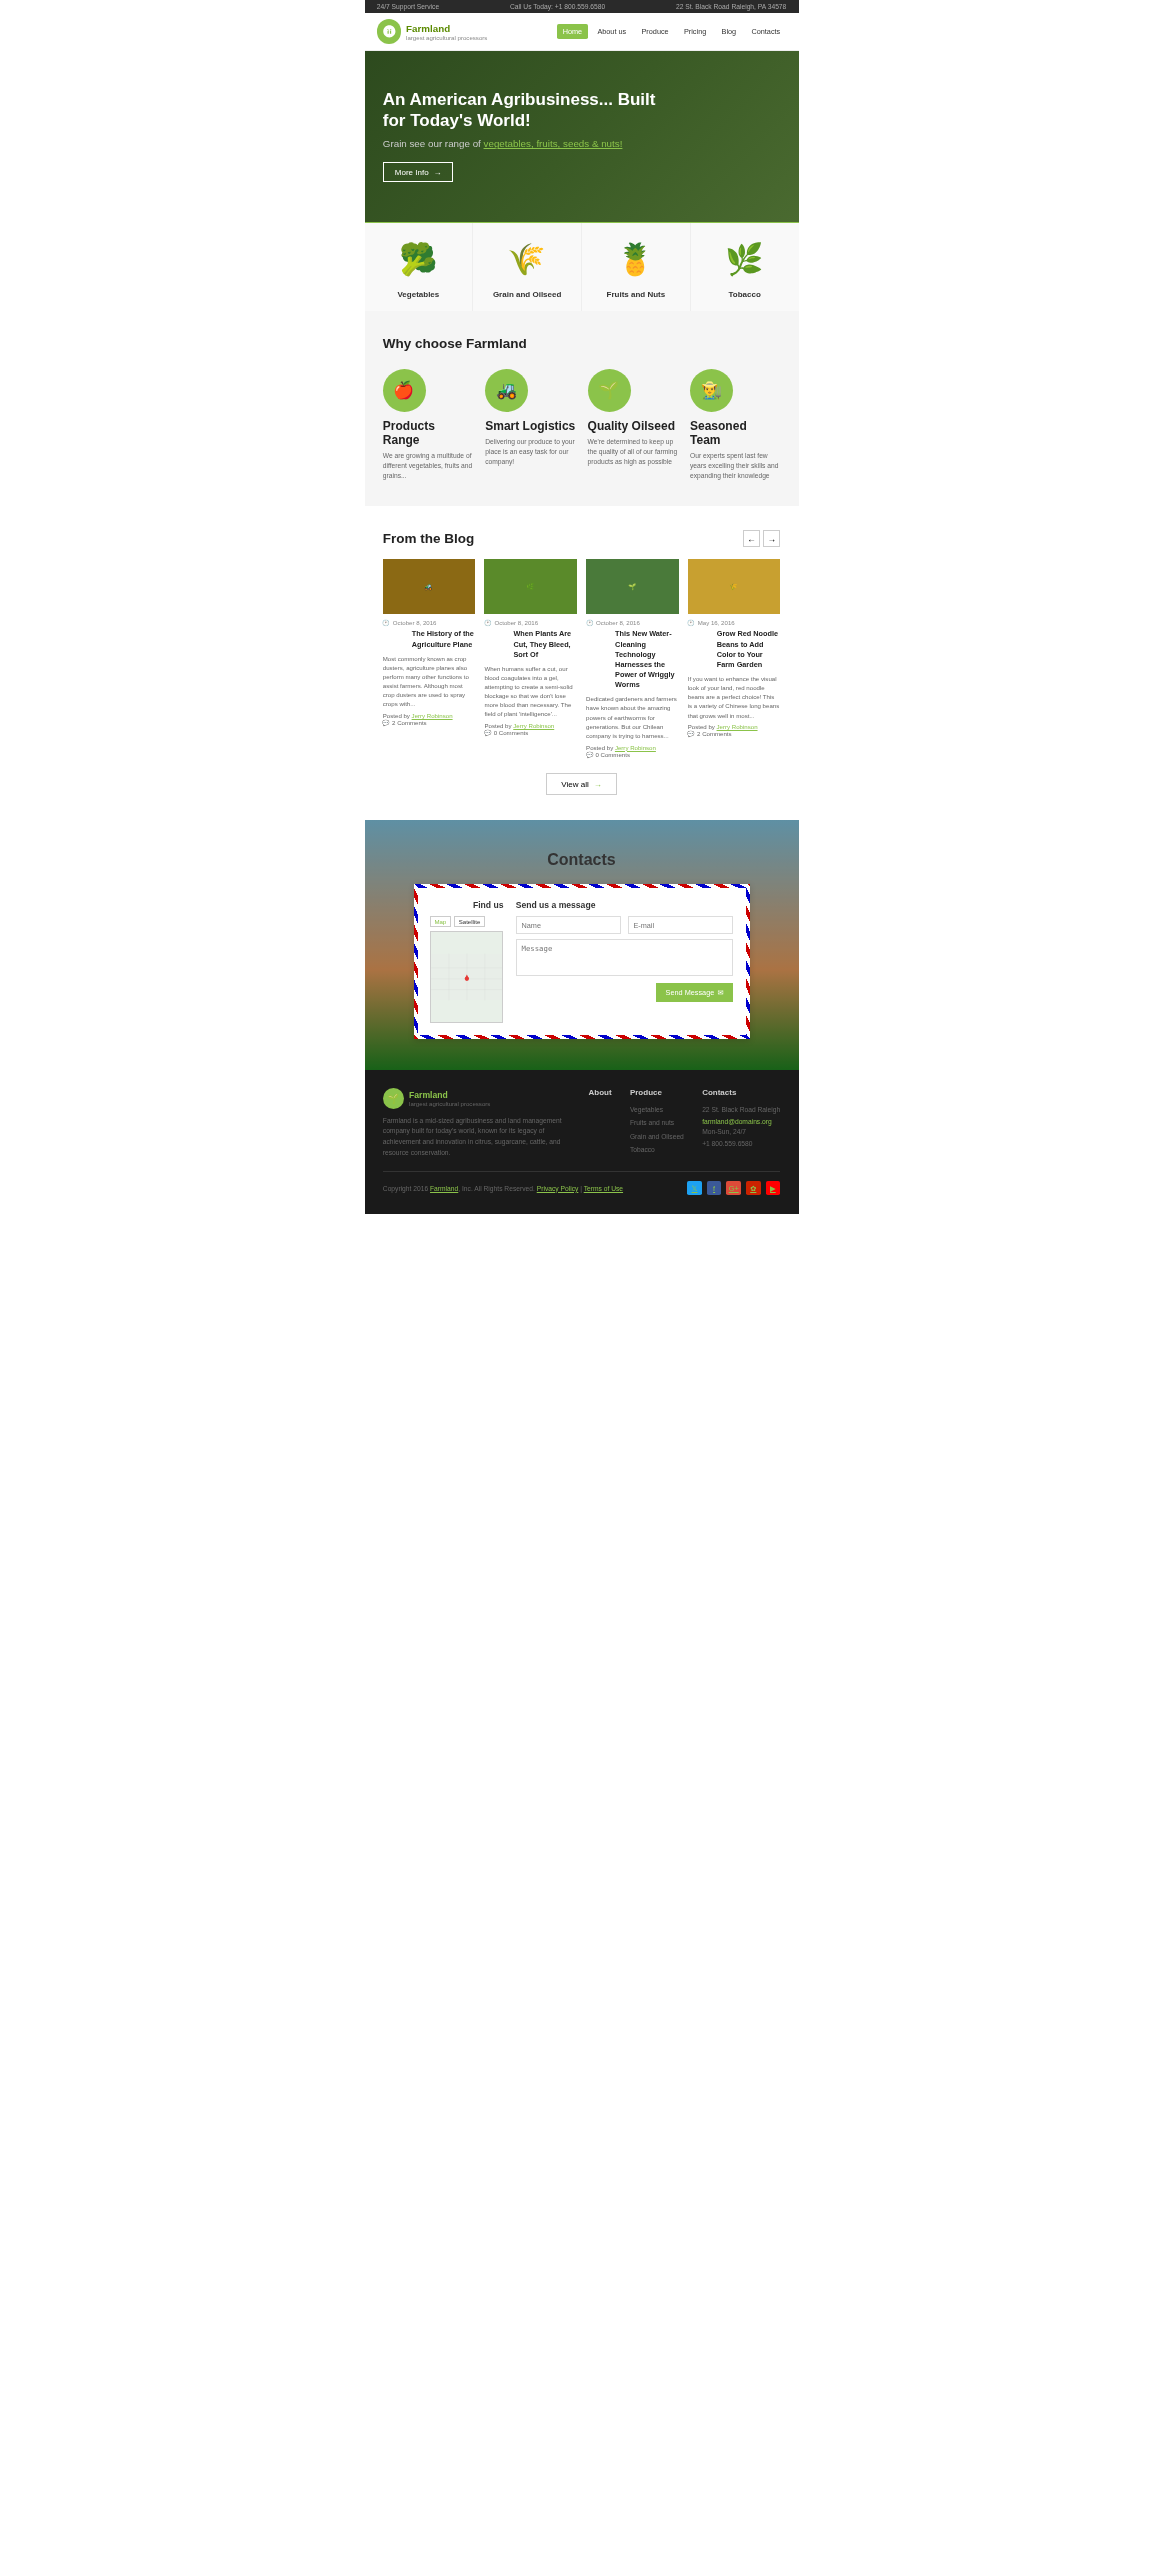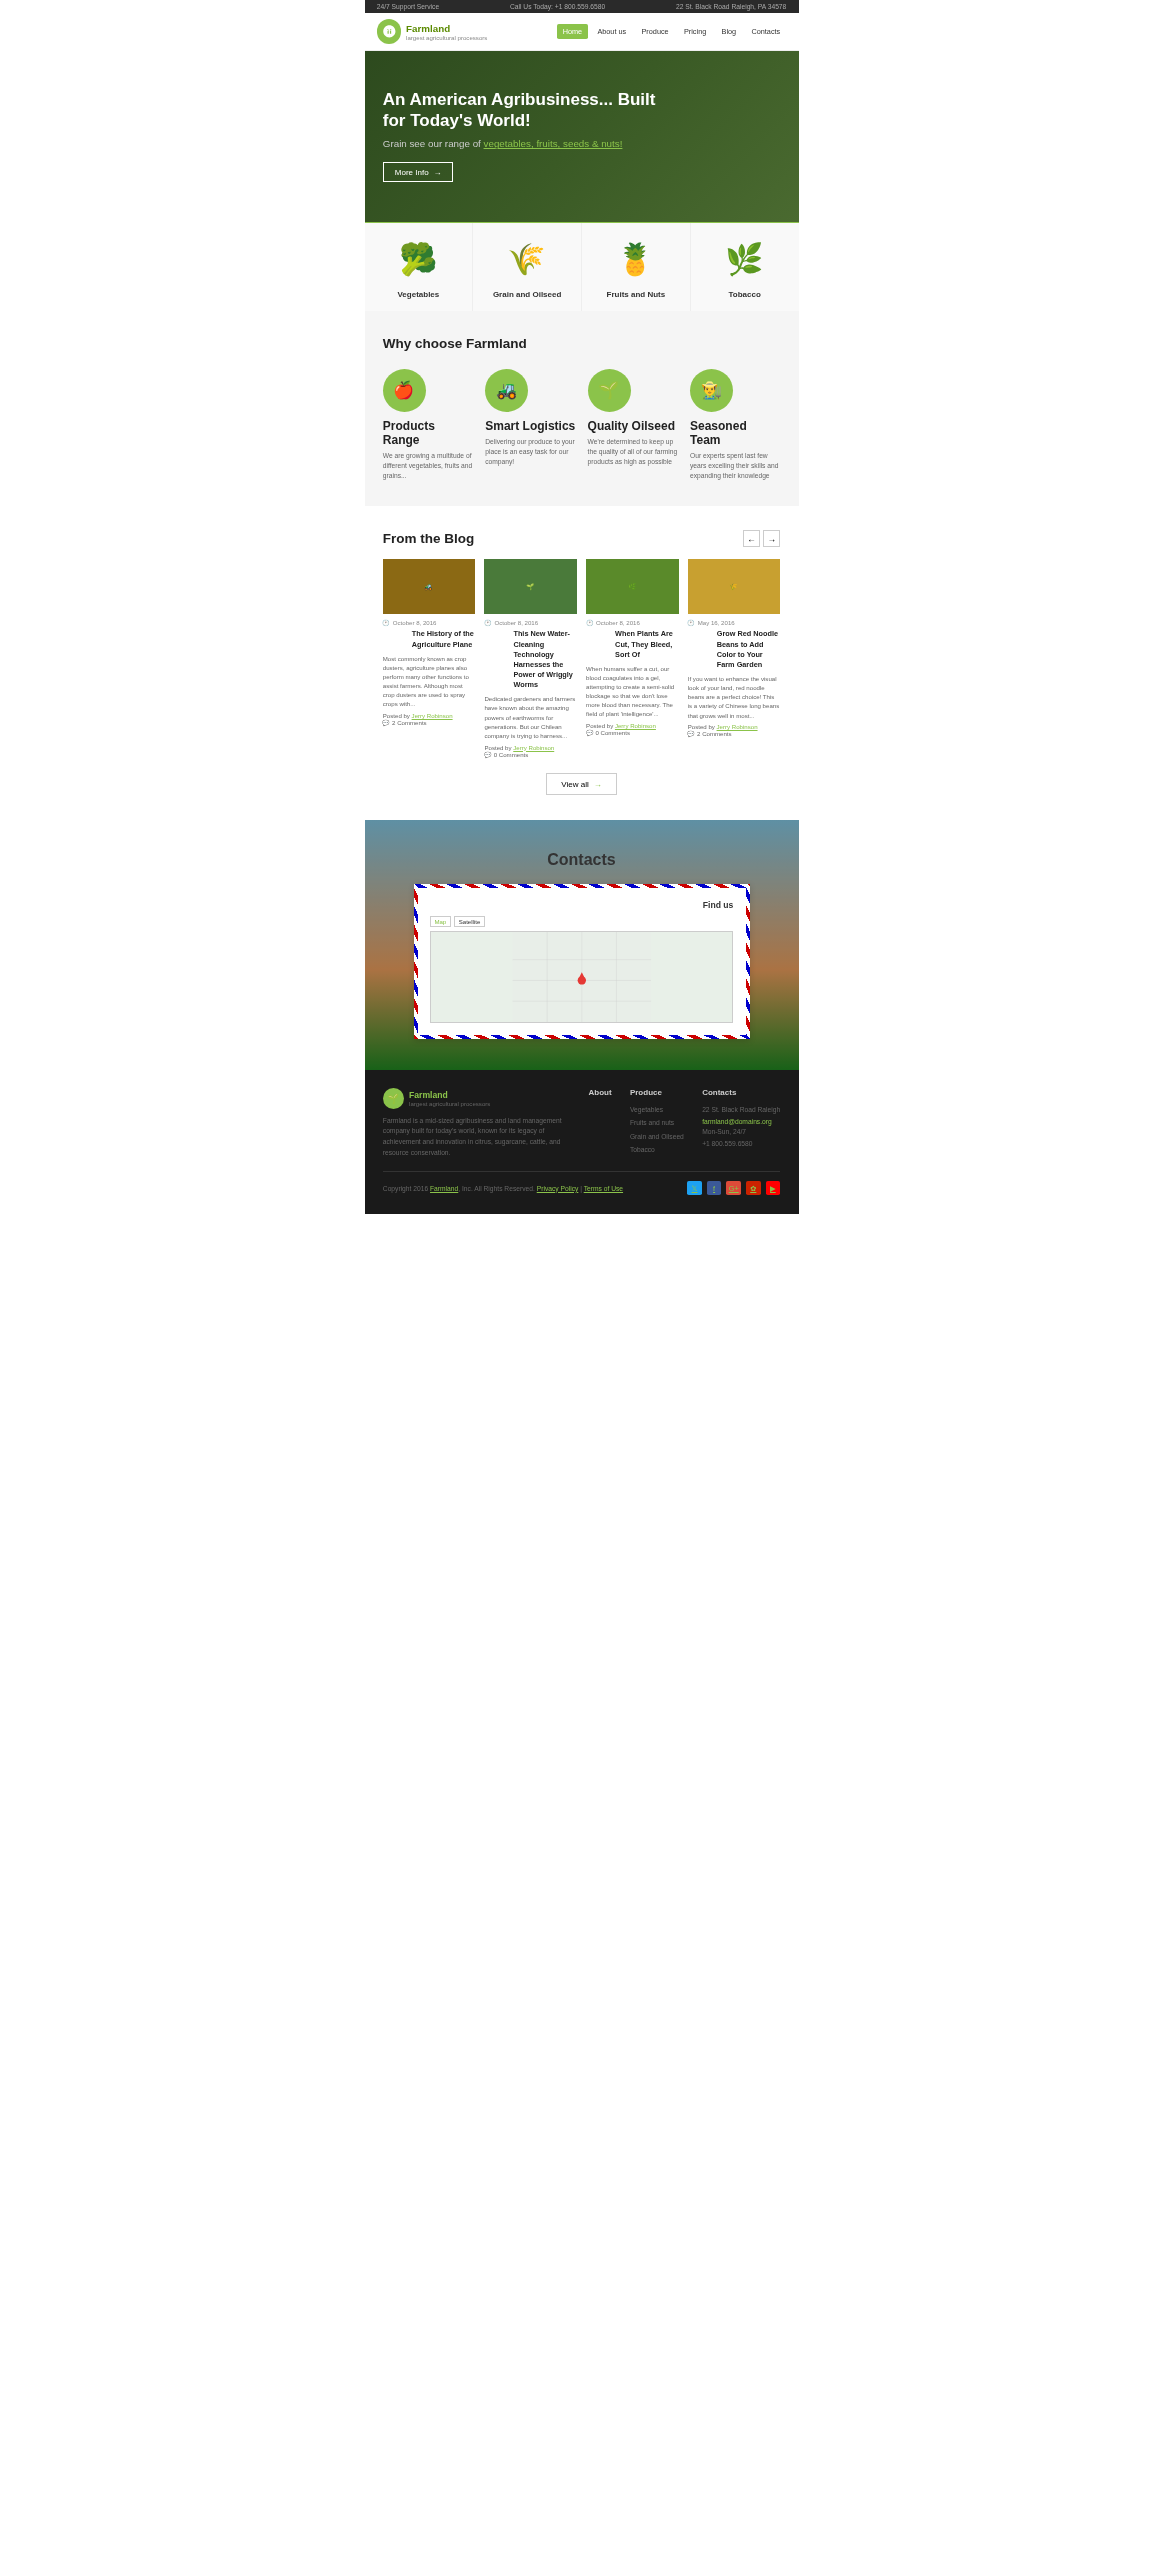--- a/index.html
+++ b/index.html
@@ -220,41 +220,41 @@
       </div>
       <h4>The History of the Agriculture Plane</h4>
       <p>Most commonly known as crop dusters, agriculture planes also perform many other functions to assist farmers. Although most crop dusters are used to spray crops with...</p>
       <div class="blog-meta">
         Posted by <a href="#">Jerry Robinson</a><br>
         <span>💬</span>
         <span>2 Comments</span>
       </div>
     </div>
     <div class="blog-item">
+      <div class="blog-img-placeholder" style="background:#5a8a2a;">🌿</div>
+      <div class="blog-date">
+        <span>🕐</span>
+        <span>October 8, 2016</span>
+      </div>
+      <h4>When Plants Are Cut, They Bleed, Sort Of</h4>
+      <p>When humans suffer a cut, our blood coagulates into a gel, attempting to create a semi-solid blockage so that we don't lose more blood than necessary. The field of plant 'intelligence'...</p>
+      <div class="blog-meta">
+        Posted by <a href="#">Jerry Robinson</a><br>
+        <span>💬</span>
+        <span>0 Comments</span>
+      </div>
+    </div>
+    <div class="blog-item">
       <div class="blog-img-placeholder" style="background:#4a7a3a;">🌱</div>
       <div class="blog-date">
         <span>🕐</span>
         <span>October 8, 2016</span>
       </div>
       <h4>This New Water-Cleaning Technology Harnesses the Power of Wriggly Worms</h4>
       <p>Dedicated gardeners and farmers have known about the amazing powers of earthworms for generations. But our Chilean company is trying to harness...</p>
-      <div class="blog-meta">
-        Posted by <a href="#">Jerry Robinson</a><br>
-        <span>💬</span>
-        <span>0 Comments</span>
-      </div>
-    </div>
-    <div class="blog-item">
-      <div class="blog-img-placeholder" style="background:#5a8a2a;">🌿</div>
-      <div class="blog-date">
-        <span>🕐</span>
-        <span>October 8, 2016</span>
-      </div>
-      <h4>When Plants Are Cut, They Bleed, Sort Of</h4>
-      <p>When humans suffer a cut, our blood coagulates into a gel, attempting to create a semi-solid blockage so that we don't lose more blood than necessary. The field of plant 'intelligence'...</p>
       <div class="blog-meta">
         Posted by <a href="#">Jerry Robinson</a><br>
         <span>💬</span>
         <span>0 Comments</span>
       </div>
     </div>
     <div class="blog-item">
       <div class="blog-img-placeholder" style="background:#c8a030;">🌾</div>
       <div class="blog-date">
         <span>🕐</span>
@@ -291,20 +291,32 @@
             <line x1="0" y1="70" x2="200" y2="70" stroke="#ccc" stroke-width="0.5"></line>
             <line x1="0" y1="100" x2="200" y2="100" stroke="#ccc" stroke-width="0.5"></line>
             <line x1="50" y1="0" x2="50" y2="130" stroke="#ccc" stroke-width="0.5"></line>
             <line x1="100" y1="0" x2="100" y2="130" stroke="#ccc" stroke-width="0.5"></line>
             <line x1="150" y1="0" x2="150" y2="130" stroke="#ccc" stroke-width="0.5"></line>
             <circle cx="100" cy="70" r="6" fill="#e53935"></circle>
             <polygon points="100,58 94,70 106,70" fill="#e53935"></polygon>
           </svg>
         </div>
       </div>
+      <div class="send-message">
+        <h3>Send us a message</h3>
+        <div class="form-row">
+          <input type="text" class="form-input" placeholder="Name" style="">
+          <input type="email" class="form-input" placeholder="E-mail" style="">
+        </div>
+        <textarea class="form-textarea" placeholder="Message" style=""></textarea>
+        <button class="send-btn">
+          <span>Send Message</span>
+          <span>✉</span>
+        </button>
+      </div>
     </div>
   </div>
 </div>
 
 <div class="footer">
   <div class="footer-grid">
     <div class="footer-logo">
       <div class="footer-logo-inner">
         <div class="footer-logo-icon">🌱</div>
         <div class="footer-logo-text">

